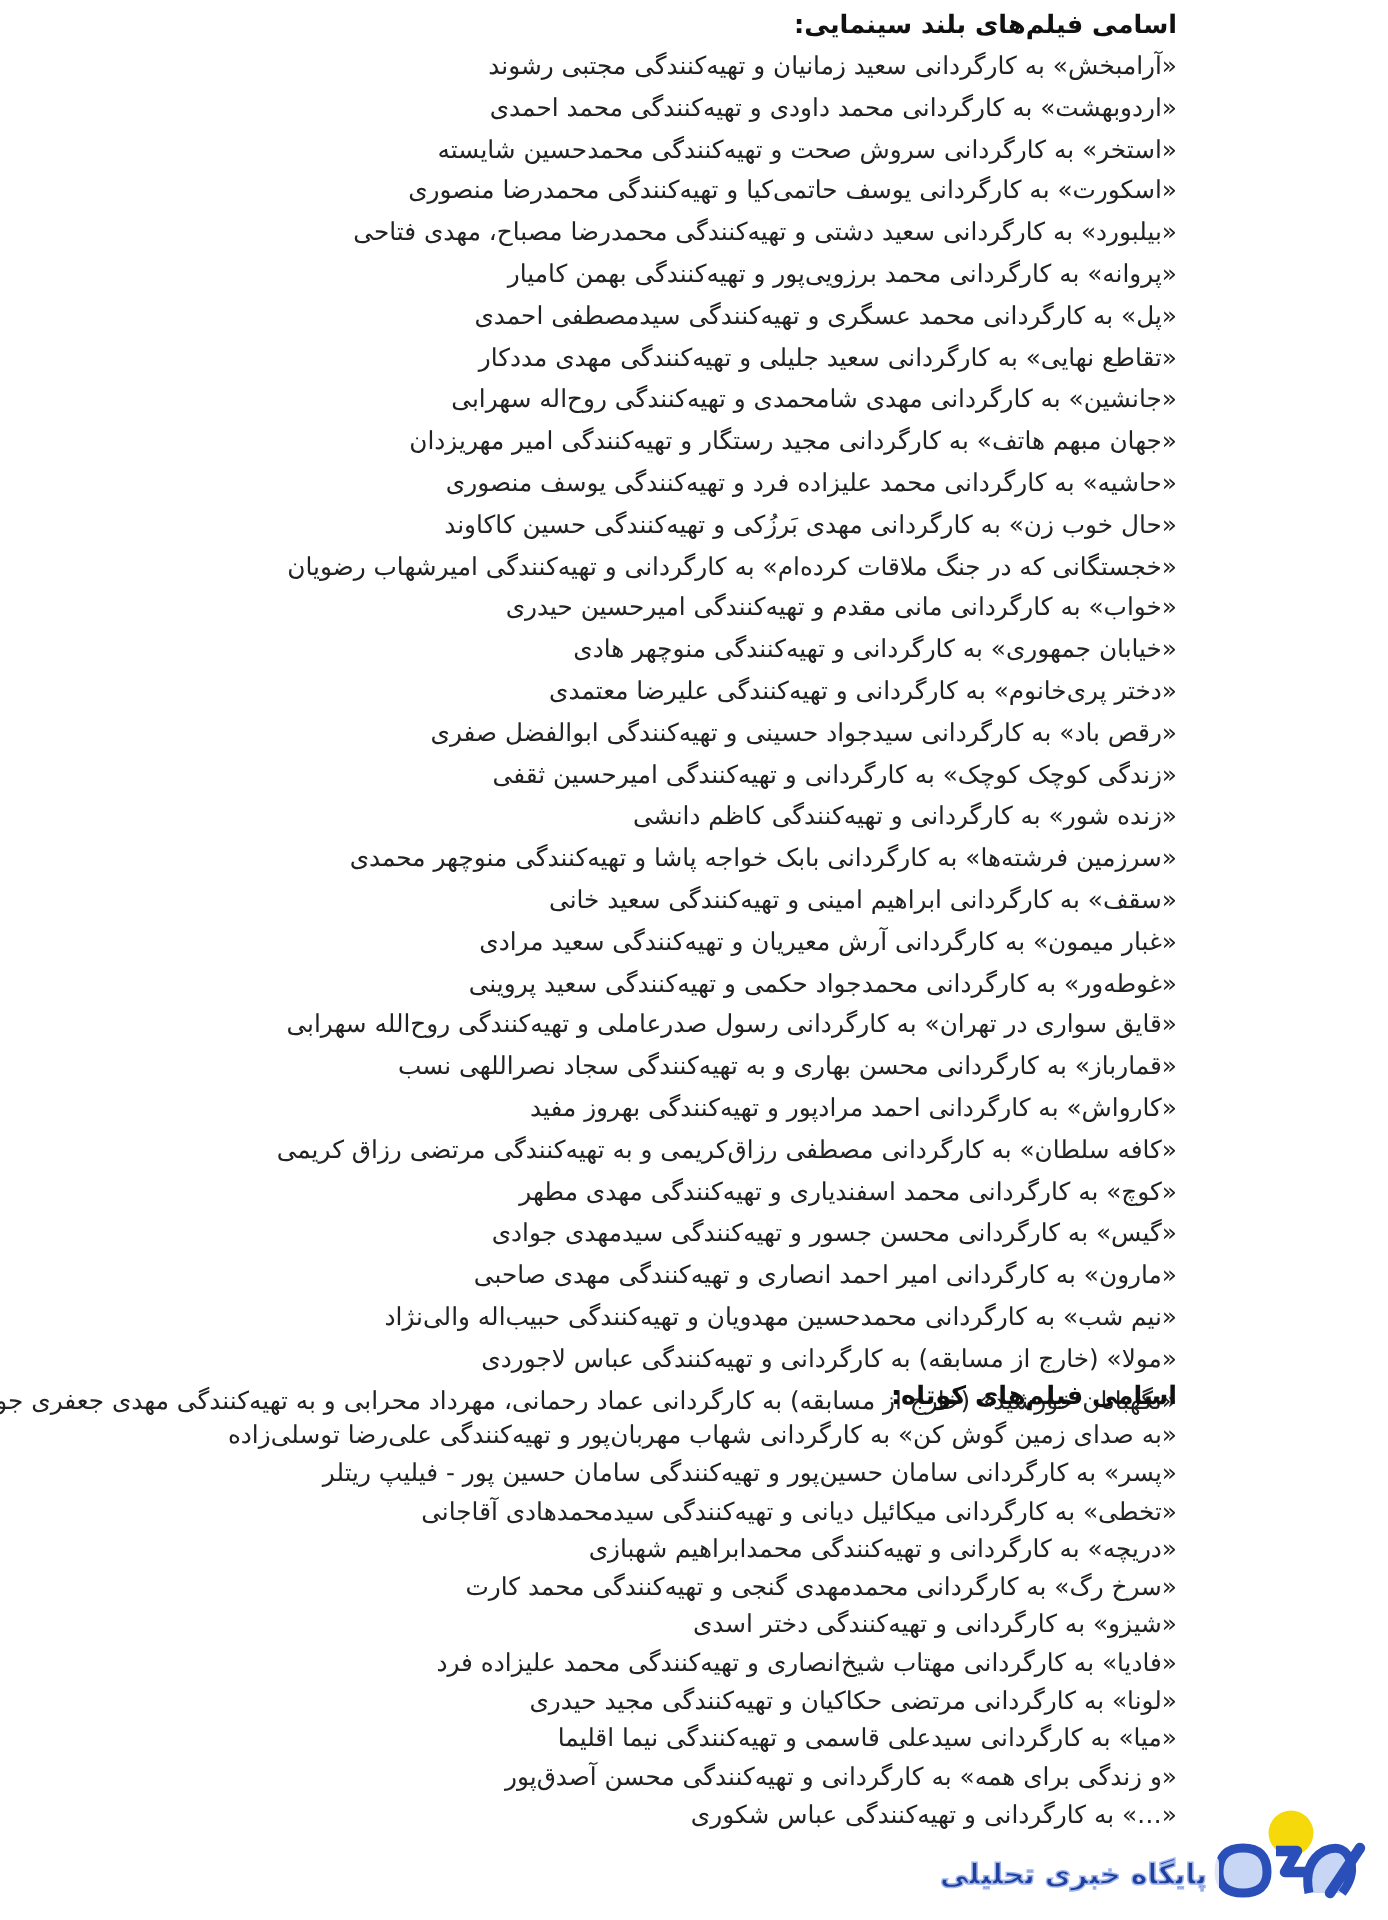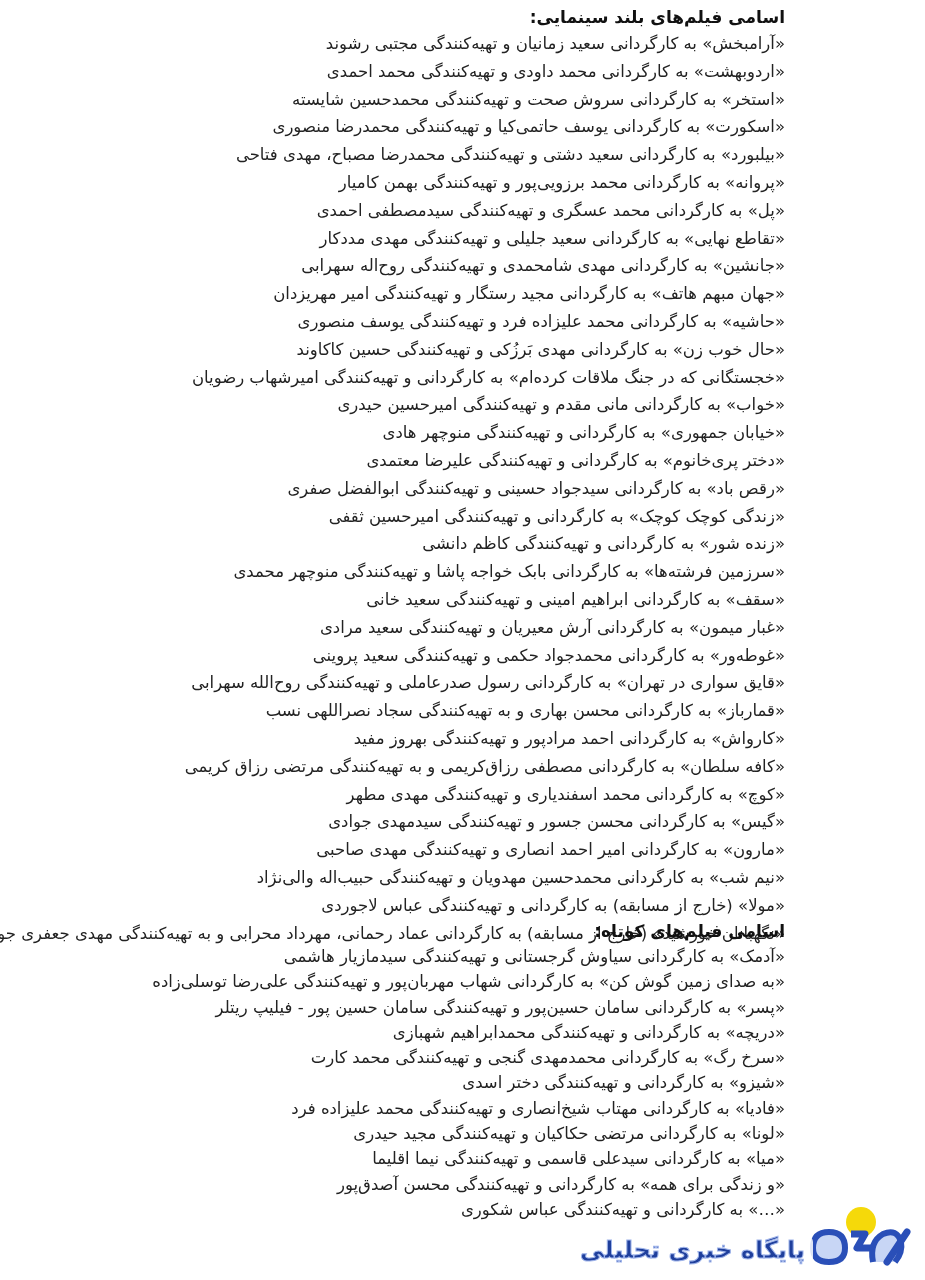--- a/index.html
+++ b/index.html
@@ -66,21 +66,21 @@
     .logo-tagline {
       position: absolute;
       right: 104px;
       top: 40px;
       height: 28px;
       padding: 0 8px;
       background: rgba(255,255,255,0.85);
       border-radius: 6px;
       font-family: "DejaVu Sans", sans-serif;
       font-weight: bold;
-      font-size: 24px;
+      font-size: 19px;
       line-height: 28px;
       color: #1f3f9c;
       -webkit-text-stroke: 1px #9fb4ea;
       white-space: nowrap;
       direction: rtl;
     }
   </style>
 </head>
 <body>
 
@@ -119,23 +119,23 @@
     <li>«مارون» به کارگردانی امیر احمد انصاری و تهیه‌کنندگی مهدی صاحبی</li>
     <li>«نیم شب» به کارگردانی محمدحسین مهدویان و تهیه‌کنندگی حبیب‌اله والی‌نژاد</li>
     <li>«مولا» (خارج از مسابقه) به کارگردانی و تهیه‌کنندگی عباس لاجوردی</li>
     <li>«نگهبانان خورشید» (خارج از مسابقه) به کارگردانی عماد رحمانی، مهرداد محرابی و به تهیه‌کنندگی مهدی جعفری جوزانی</li>
   </ul>
 </div>
 
 <div class="section section-shorts">
   <div class="section-title">اسامی فیلم‌های کوتاه:</div>
   <ul class="film-list">
-    <li>«آدمک» به کارگردانی سیاوش گرجستانی و تهیه‌کنندگی سیدمازیار هاشمی</li>
     <li>«به صدای زمین گوش کن» به کارگردانی شهاب مهربان‌پور و تهیه‌کنندگی علی‌رضا توسلی‌زاده</li>
     <li>«پسر» به کارگردانی سامان حسین‌پور و تهیه‌کنندگی سامان حسین پور - فیلیپ ریتلر</li>
+    <li>«تخطی» به کارگردانی میکائیل دیانی و تهیه‌کنندگی سیدمحمدهادی آقاجانی</li>
     <li>«دریچه» به کارگردانی و تهیه‌کنندگی محمدابراهیم شهبازی</li>
     <li>«سرخ رگ» به کارگردانی محمدمهدی گنجی و تهیه‌کنندگی محمد کارت</li>
     <li>«شیزو» به کارگردانی و تهیه‌کنندگی دختر اسدی</li>
     <li>«فادیا» به کارگردانی مهتاب شیخ‌انصاری و تهیه‌کنندگی محمد علیزاده فرد</li>
     <li>«لونا» به کارگردانی مرتضی حکاکیان و تهیه‌کنندگی مجید حیدری</li>
     <li>«میا» به کارگردانی سیدعلی قاسمی و تهیه‌کنندگی نیما اقلیما</li>
     <li>«و زندگی برای همه» به کارگردانی و تهیه‌کنندگی محسن آصدق‌پور</li>
     <li>«…» به کارگردانی و تهیه‌کنندگی عباس شکوری</li>
   </ul>
 </div>

